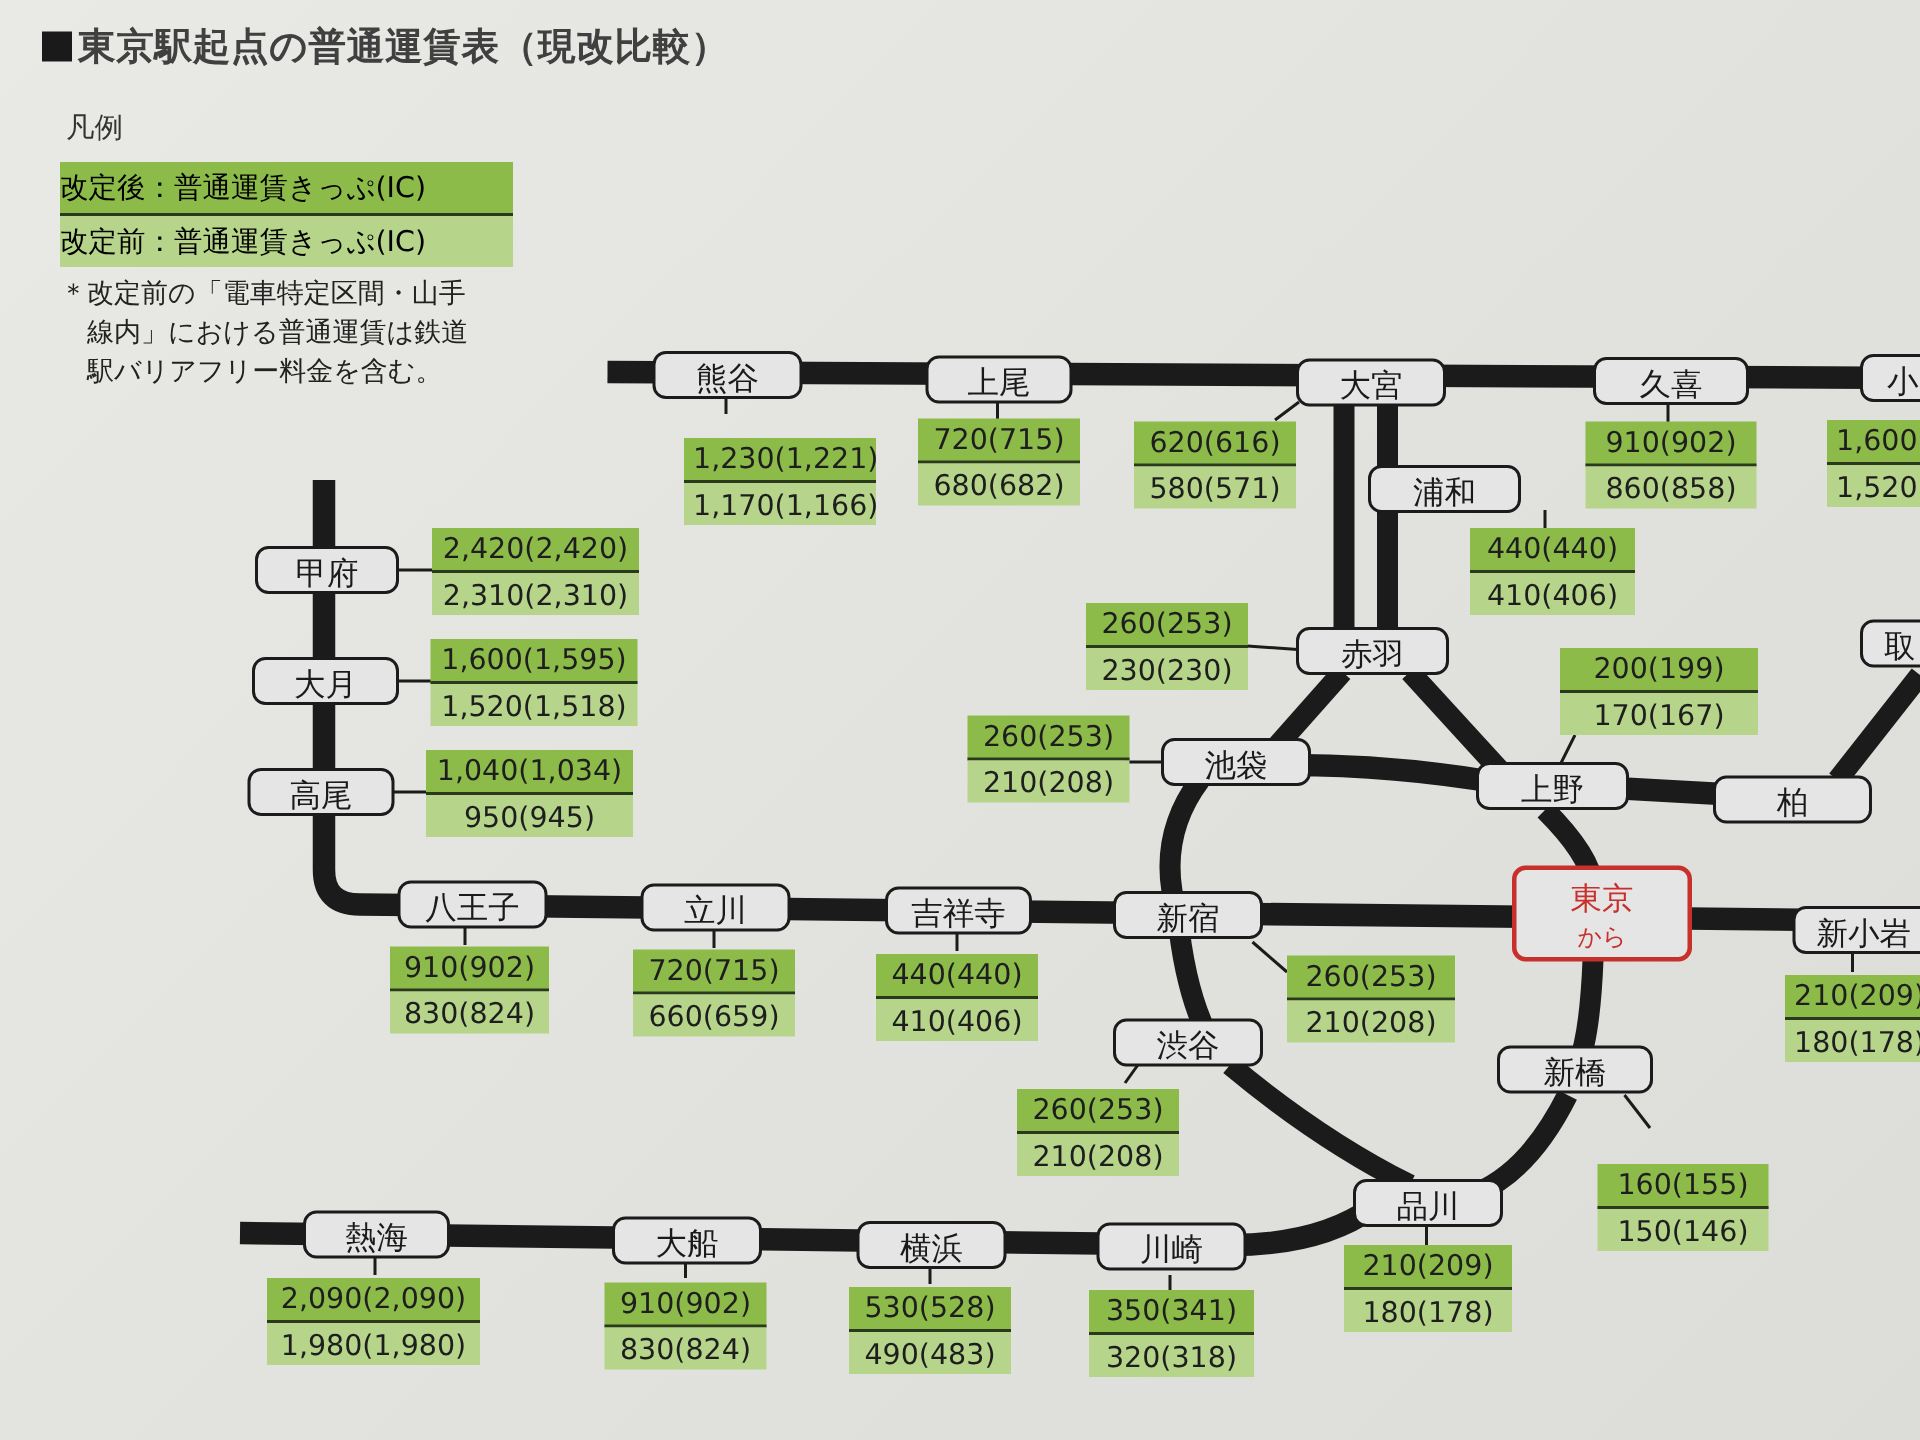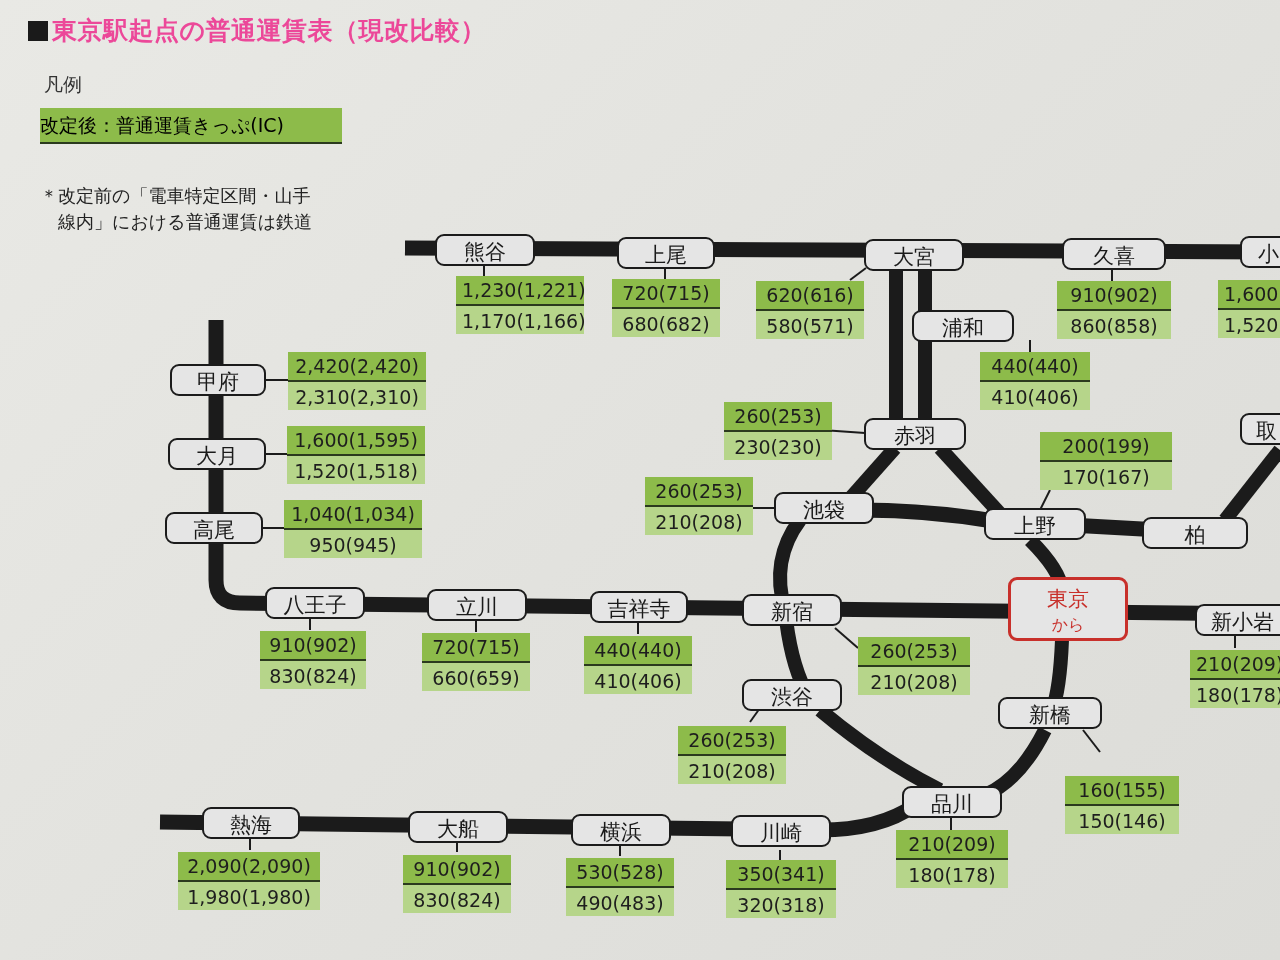--- a/index.html
+++ b/index.html
@@ -5,21 +5,21 @@
   html, body { margin:0; padding:0; }
   body {
     width:1280px; height:960px; overflow:hidden;
     background: linear-gradient(135deg, #e9e9e5 0%, #e2e2de 50%, #dcdcd8 100%);
     font-family: "DejaVu Sans", sans-serif;
     color:#1e1e1e;
     position:relative;
   }
   .title {
     position:absolute; left:28px; top:14px;
-    font-size:25px; font-weight:bold; letter-spacing:0.5px; color:#ec4899;
+    font-size:25px; font-weight:bold; letter-spacing:0.5px; color:#404040;
   }
   .title .sq { display:inline-block; width:20px; height:20px; background:#1a1a1a; margin-right:4px; vertical-align:-2px; }
   .legend-label { position:absolute; left:44px; top:72px; font-size:19px; color:#333; }
   .legend-box { position:absolute; left:40px; top:108px; width:302px; }
   .legend-row { height:34px; line-height:34px; font-size:19px; color:#000000; }
   .legend-row.after { background:#8dbb4a; border-bottom:2px solid #2b3a1e; }
   .legend-row.before { background:#b6d58a; }
   .note { position:absolute; left:40px; top:183px; width:310px; font-size:18px; line-height:26px; color:#222; }
   .note .ind { padding-left:18px; display:block; }
 
@@ -40,24 +40,26 @@
   .fare .b { background:#b6d58a; height:28px; line-height:30px; padding:0 6px; }
 </style>
 </head>
 <body>
 
 <div class="title"><span class="sq"></span><span>東京駅起点の普通運賃表（現改比較）</span></div>
 
 <div class="legend-label">凡例</div>
 <div class="legend-box">
   <div class="legend-row after">改定後：普通運賃きっぷ(IC)</div>
+  <div class="legend-row before">改定前：普通運賃きっぷ(IC)</div>
 </div>
 <div class="note">
   <span>＊改定前の「電車特定区間・山手</span><br>
   <span class="ind">線内」における普通運賃は鉄道</span>
+  <span class="ind">駅バリアフリー料金を含む。</span>
 </div>
 
 <svg class="lines" width="1280" height="960">
   <g stroke="#1b1b1b" fill="none" stroke-linecap="butt">
 
     <line x1="405" y1="248" x2="1280" y2="252" stroke-width="15"></line>
 
     <line x1="896" y1="262" x2="896" y2="425" stroke-width="14"></line>
     <line x1="925" y1="262" x2="925" y2="425" stroke-width="14"></line>
 
@@ -142,21 +144,21 @@
 
 <div class="st" style="left:742px;top:679px;width:100px;">渋谷</div>
 <div class="st" style="left:998px;top:697px;width:104px;">新橋</div>
 <div class="st" style="left:902px;top:786px;width:100px;">品川</div>
 
 <div class="st" style="left:202px;top:807px;width:98px;">熱海</div>
 <div class="st" style="left:408px;top:811px;width:100px;">大船</div>
 <div class="st" style="left:571px;top:814px;width:100px;">横浜</div>
 <div class="st" style="left:731px;top:815px;width:100px;">川崎</div>
 
-<div class="fare" style="left:415px;top:276px;width:128px;padding-left:41px;">
+<div class="fare" style="left:415px;top:292px;width:128px;padding-left:41px;">
     <div class="a">1,230(1,221)</div>
     <div class="b">1,170(1,166)</div>
   </div>
 <div class="fare" style="left:612px;top:279px;width:108px;">
     <div class="a">720(715)</div>
     <div class="b">680(682)</div>
   </div>
 <div class="fare" style="left:756px;top:281px;width:108px;">
     <div class="a">620(616)</div>
     <div class="b">580(571)</div>

